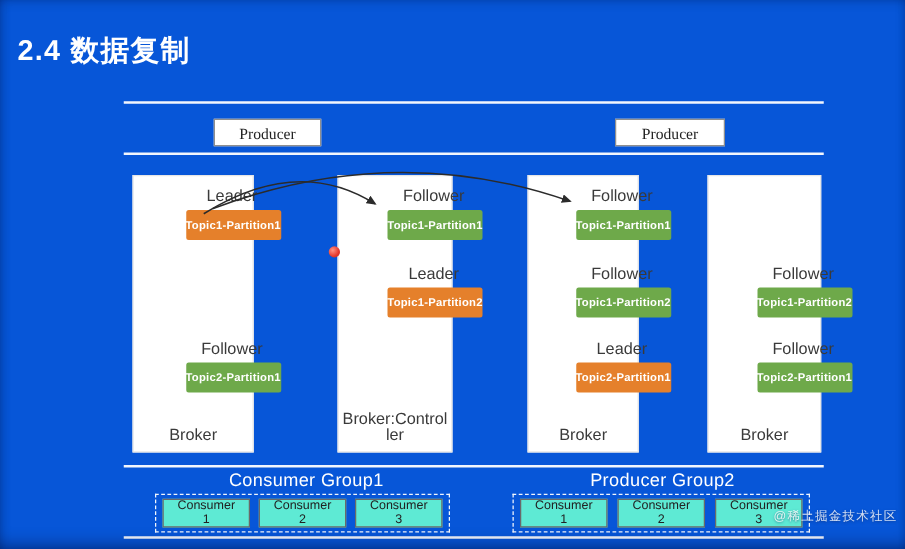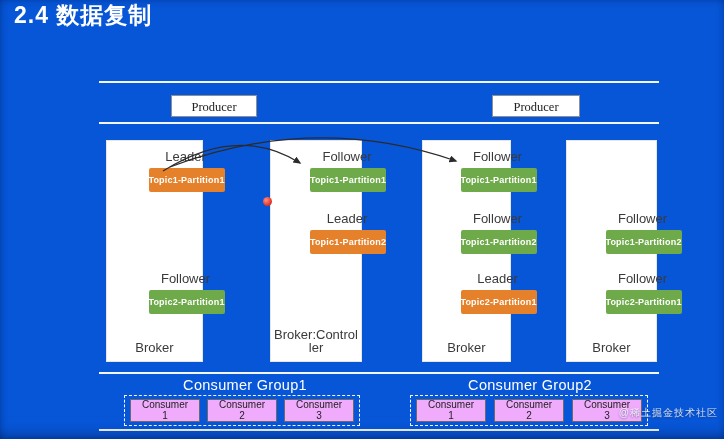--- a/index.html
+++ b/index.html
@@ -10,21 +10,21 @@
     -webkit-font-smoothing:antialiased;
   }
   .vignette{
     position:absolute;inset:0;pointer-events:none;z-index:50;
     box-shadow:inset 0 -9px 14px -7px rgba(0,0,30,.45),
                inset 0 5px 10px -6px rgba(0,0,40,.30),
                inset 5px 0 10px -7px rgba(0,0,40,.30),
                inset -4px 0 8px -6px rgba(0,0,40,.20);
   }
   .title{
-    position:absolute;left:14px;top:0;
+    position:absolute;left:14px;top:25px;
     color:#ffffff;font-size:23px;font-weight:bold;letter-spacing:1px;
   }
   .hline{
     position:absolute;left:99px;width:560px;height:2px;
     background:rgba(255,255,255,.95);
   }
   #hline-1{top:81px}
   #hline-2{top:122px}
   #hline-3{top:372px}
   #hline-4{top:429px}
@@ -70,21 +70,21 @@
   #group-label-1{left:410px;width:240px}
   .dashed-box{
     position:absolute;top:395px;height:31px;box-sizing:border-box;
     border:1px dashed rgba(255,255,255,.95);
     display:flex;align-items:center;justify-content:space-between;
     padding:0 5px;
   }
   #group-box-0{left:124px;width:236px}
   #group-box-1{left:410px;width:238px}
   .consumer{
-    width:70px;height:23px;background:#f0abfc;border:1px solid #6a6a6a;
+    width:70px;height:23px;background:#5eead4;border:1px solid #6a6a6a;
     box-sizing:border-box;display:flex;flex-direction:column;
     align-items:center;justify-content:center;
     font-size:10px;line-height:1.02;color:#222;overflow:hidden;
   }
   .watermark{
     position:absolute;top:406px;right:6px;z-index:20;
     color:rgba(255,255,255,.82);font-size:10px;letter-spacing:1px;
     text-shadow:0 1px 2px rgba(20,40,90,.55);
   }
 </style>
@@ -140,21 +140,21 @@
       <path d="M0,0 L8,3.5 L0,7 Z" fill="#2b2b2b"></path>
     </marker>
   </defs>
 <path d="M163,171 Q238,124 300,163" fill="none" stroke="#2b2b2b" stroke-width="1.2" marker-end="url(#ah)"></path>
     <path d="M170,167 Q315,112 456,161" fill="none" stroke="#2b2b2b" stroke-width="1.2" marker-end="url(#ah)"></path>
   </svg>
 
 <div class="red-dot"></div>
 
 <div class="group-label" id="group-label-0">Consumer Group1</div>
-<div class="group-label" id="group-label-1">Consumer Group2</div>
+<div class="group-label" id="group-label-1">Producer Group2</div>
 
 <div class="dashed-box" id="group-box-0">
     <div class="consumer">
       <span>Consumer</span>
       <span>1</span>
     </div>
     <div class="consumer">
       <span>Consumer</span>
       <span>2</span>
     </div>

